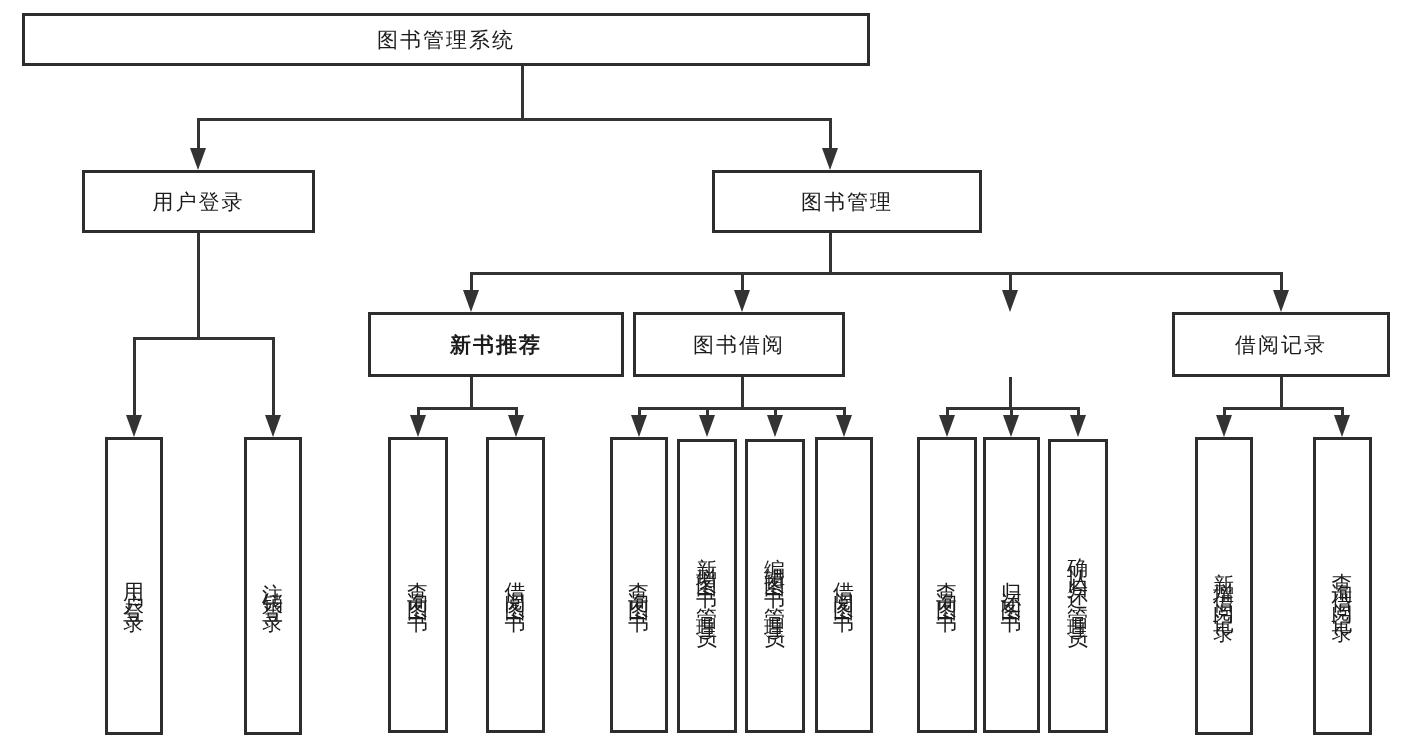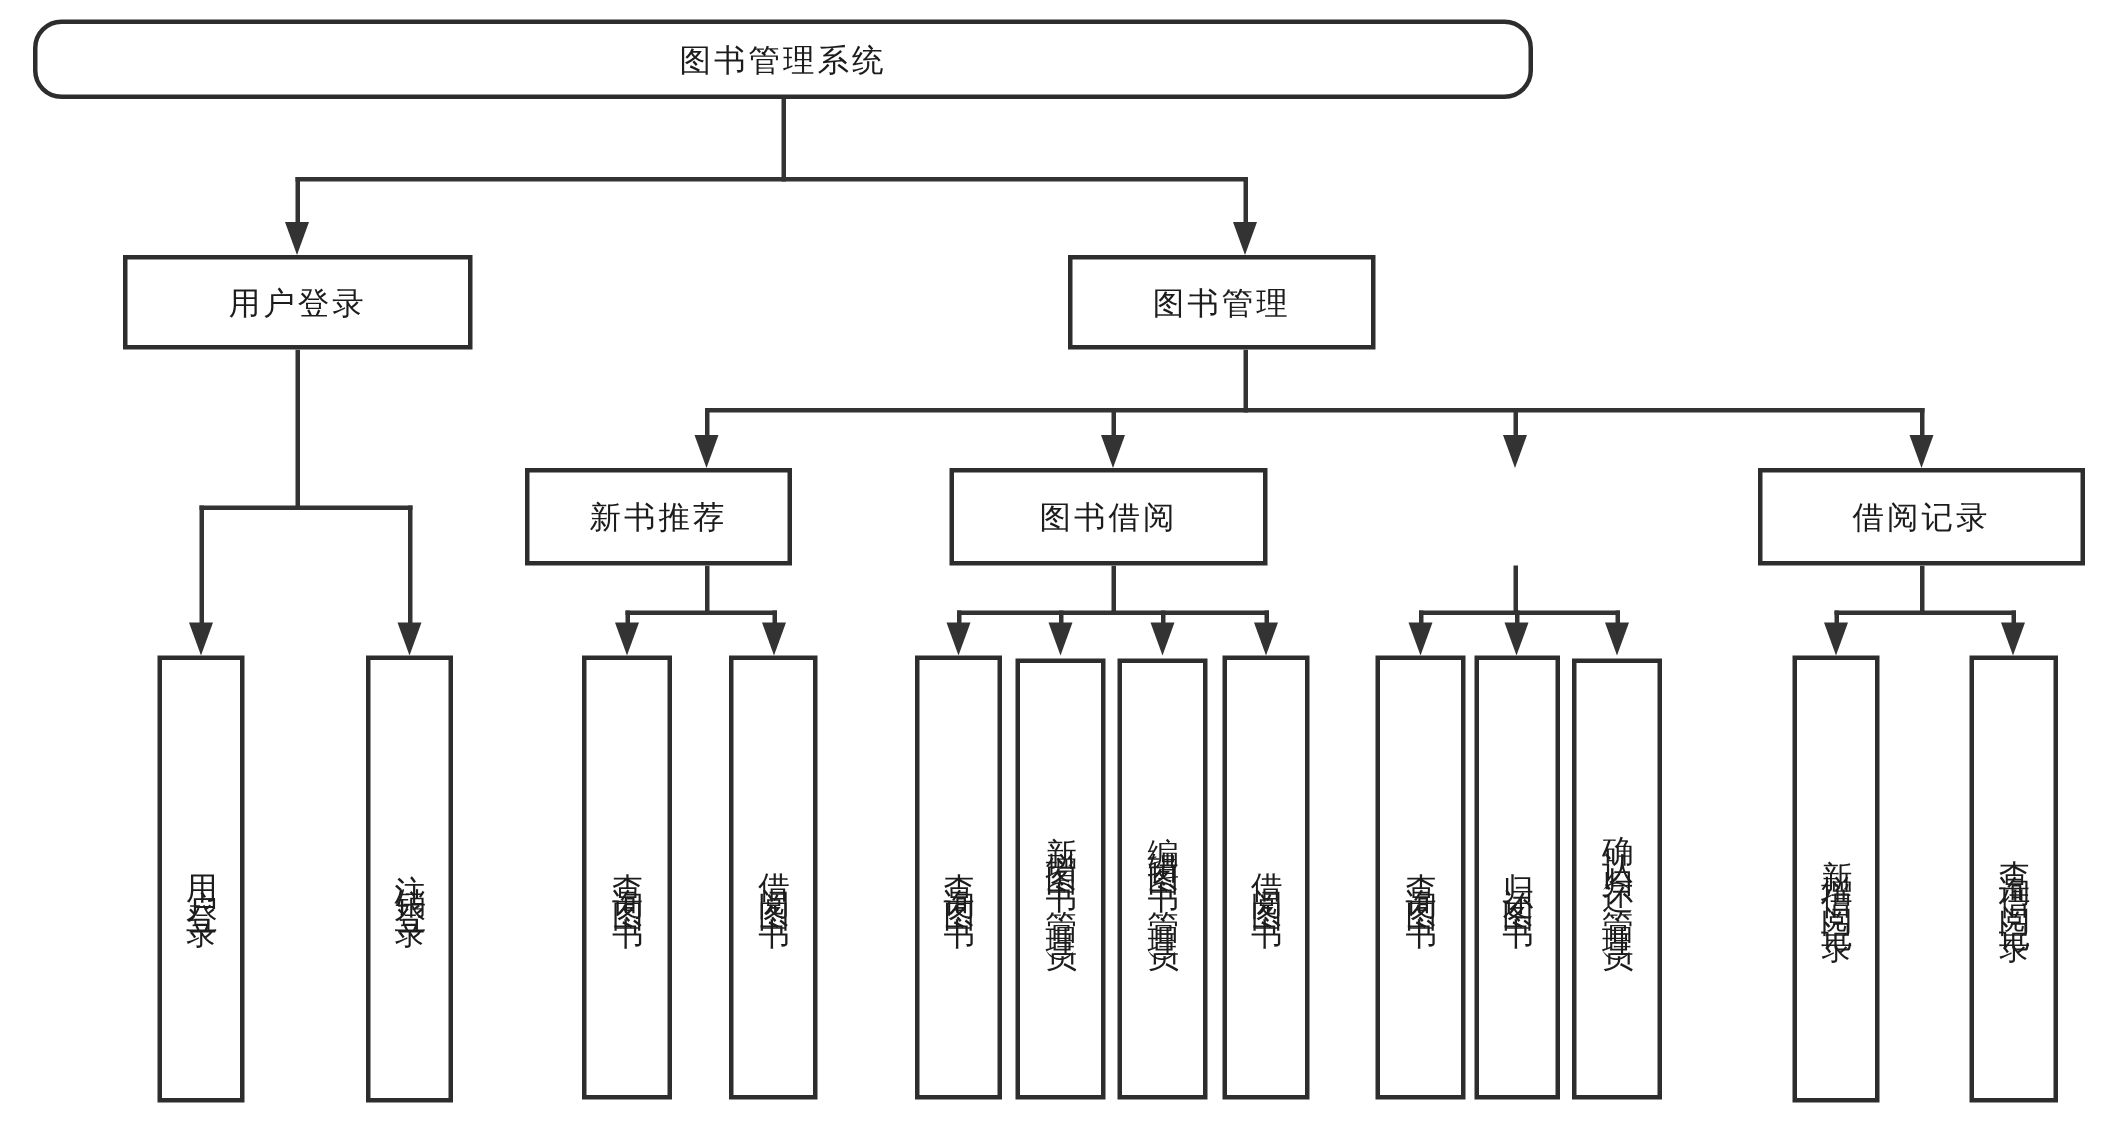--- a/index.html
+++ b/index.html
@@ -109,30 +109,30 @@
     <div class="cline" style="left: 1009.5px; top: 407px; width: 3px; height: 10px;"></div>
     <div class="arrowhead" style="left: 1003px; top: 415px;"></div>
     <div class="cline" style="left: 1076.5px; top: 407px; width: 3px; height: 10px;"></div>
     <div class="arrowhead" style="left: 1070px; top: 415px;"></div>
     <div class="cline" style="left: 1279.5px; top: 377px; width: 3px; height: 33px;"></div>
     <div class="cline" style="left: 1222.5px; top: 407px; width: 121px; height: 3px;"></div>
     <div class="cline" style="left: 1222.5px; top: 407px; width: 3px; height: 10px;"></div>
     <div class="arrowhead" style="left: 1216px; top: 415px;"></div>
     <div class="cline" style="left: 1340.5px; top: 407px; width: 3px; height: 10px;"></div>
     <div class="arrowhead" style="left: 1334px; top: 415px;"></div>
-    <div class="node hbox" style="left: 22px; top: 13px; width: 1000px; height: 53px; border-radius: 19px;">
+    <div class="node hbox" style="left: 22px; top: 13px; width: 848px; height: 53px;">
       <span class="label">图书管理系统</span>
     </div>
     <div class="node hbox" style="left: 82px; top: 170px; width: 233px; height: 63px;">
       <span class="label">用户登录</span>
     </div>
-    <div class="node hbox" style="left: 712px; top: 170px; width: 205px; height: 63px;">
+    <div class="node hbox" style="left: 712px; top: 170px; width: 270px; height: 63px;">
       <span class="label">图书管理</span>
     </div>
-    <div class="node hbox" style="left: 350px; top: 312px; width: 178px; height: 65px;">
+    <div class="node hbox" style="left: 368px; top: 312px; width: 256px; height: 65px; font-weight: bold;">
       <span class="label">新书推荐</span>
     </div>
     <div class="node hbox" style="left: 633px; top: 312px; width: 212px; height: 65px;">
       <span class="label">图书借阅</span>
     </div>
     <div class="node hbox" style="left: 1172px; top: 312px; width: 218px; height: 65px;">
       <span class="label">借阅记录</span>
     </div>
     <div class="node vbox" style="left: 105px; top: 437px; width: 58px; height: 298px;">
       <span class="label">用户登录</span>

